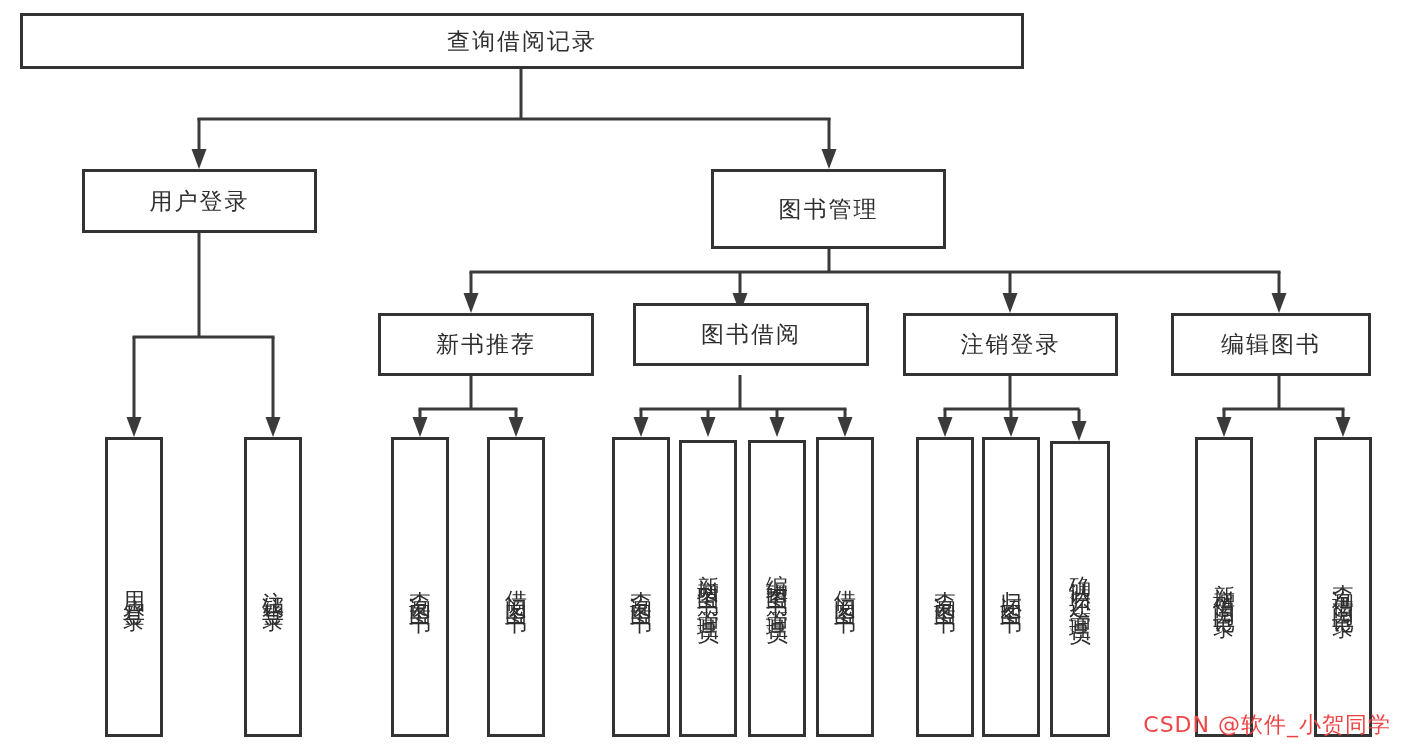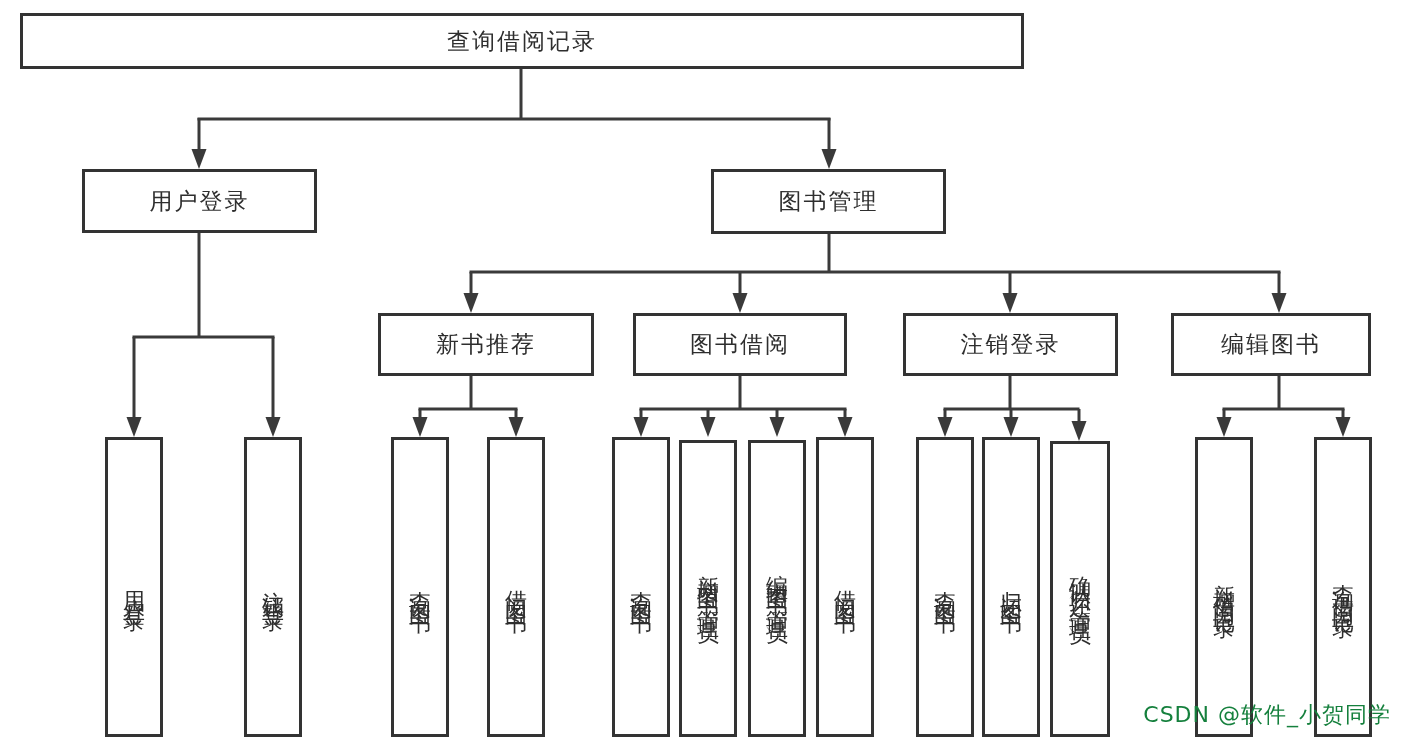--- a/index.html
+++ b/index.html
@@ -41,23 +41,23 @@
     writing-mode: vertical-rl;
     text-orientation: mixed;
     font-size: 22px;
     letter-spacing: 7px;
     line-height: 1;
     z-index: 2;
   }
   .watermark {
     position: absolute;
     right: 14px;
-    bottom: 17px;
+    bottom: 7px;
     font-size: 22px;
-    color: #15803d;
+    color: #ef4444;
     letter-spacing: 1px;
     z-index: 5;
     white-space: nowrap;
   }
 </style>
 </head>
 <body>
 
 <div class="canvas">
 
@@ -115,24 +115,24 @@
         <line x1="1224" y1="409" x2="1224" y2="423" stroke="#3a3a3a" stroke-width="3"></line>
         <polygon points="1216.5,417 1231.5,417 1224,437" fill="#3a3a3a"></polygon>
         <line x1="1343" y1="409" x2="1343" y2="423" stroke="#3a3a3a" stroke-width="3"></line>
         <polygon points="1335.5,417 1350.5,417 1343,437" fill="#3a3a3a"></polygon>
       </g>
   </svg>
 
   <div class="node" style="left:20px; top:13px; width:1004px; height:56px;">查询借阅记录</div>
 
   <div class="node" style="left:82px; top:169px; width:235px; height:64px;">用户登录</div>
-  <div class="node" style="left:711px; top:169px; width:235px; height:65px;">图书管理</div>
+  <div class="node" style="left:711px; top:169px; width:235px; height:80px;">图书管理</div>
 
   <div class="node" style="left:363px; top:313px; width:216px; height:63px;margin-left:15px;">新书推荐</div>
-  <div class="node" style="left:633px; top:313px; width:214px; height:63px;">图书借阅</div>
+  <div class="node" style="left:633px; top:303px; width:236px; height:63px;">图书借阅</div>
   <div class="node" style="left:903px; top:313px; width:215px; height:63px;">注销登录</div>
   <div class="node" style="left:1171px; top:313px; width:200px; height:63px;">编辑图书</div>
 
   <div class="leaf" style="left:105px; top:437px; width:58px; height:300px;">用户登录</div>
   <div class="leaf" style="left:244px; top:437px; width:58px; height:300px;">注销登录</div>
 
   <div class="leaf" style="left:391px; top:437px; width:58px; height:300px;">查询图书</div>
   <div class="leaf" style="left:487px; top:437px; width:58px; height:300px;">借阅图书</div>
 
   <div class="leaf" style="left:612px; top:437px; width:58px; height:300px;">查询图书</div>

